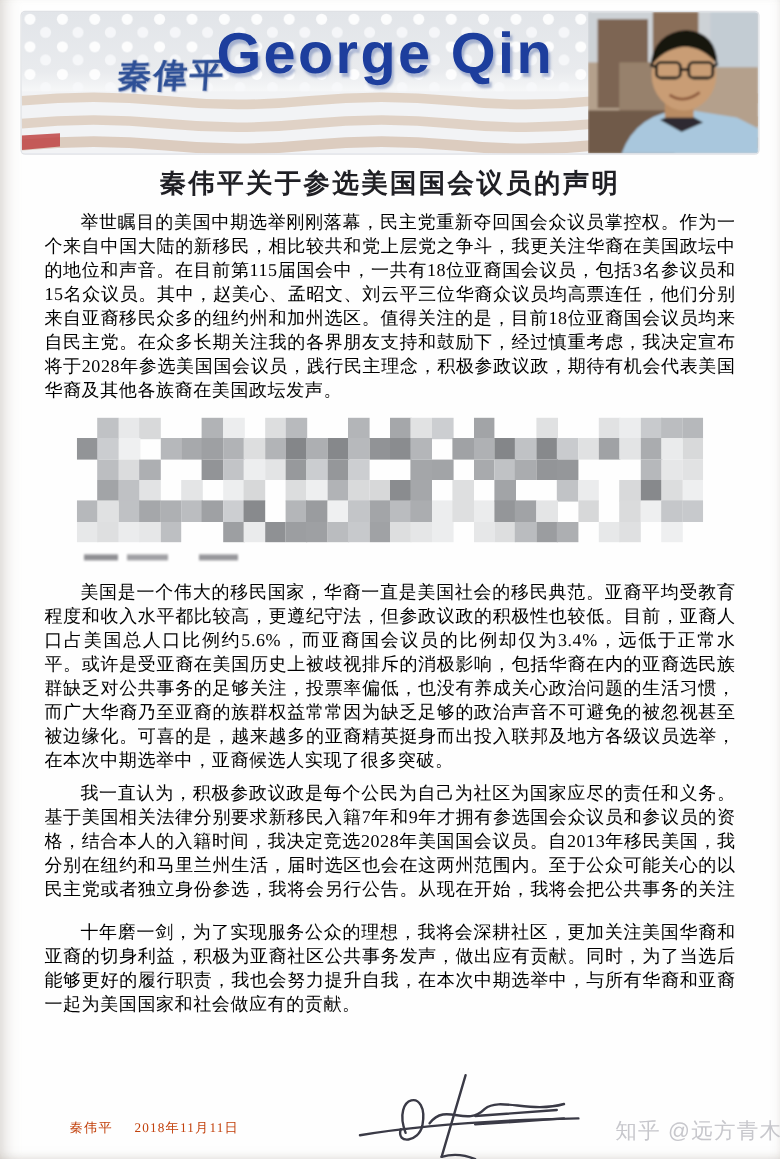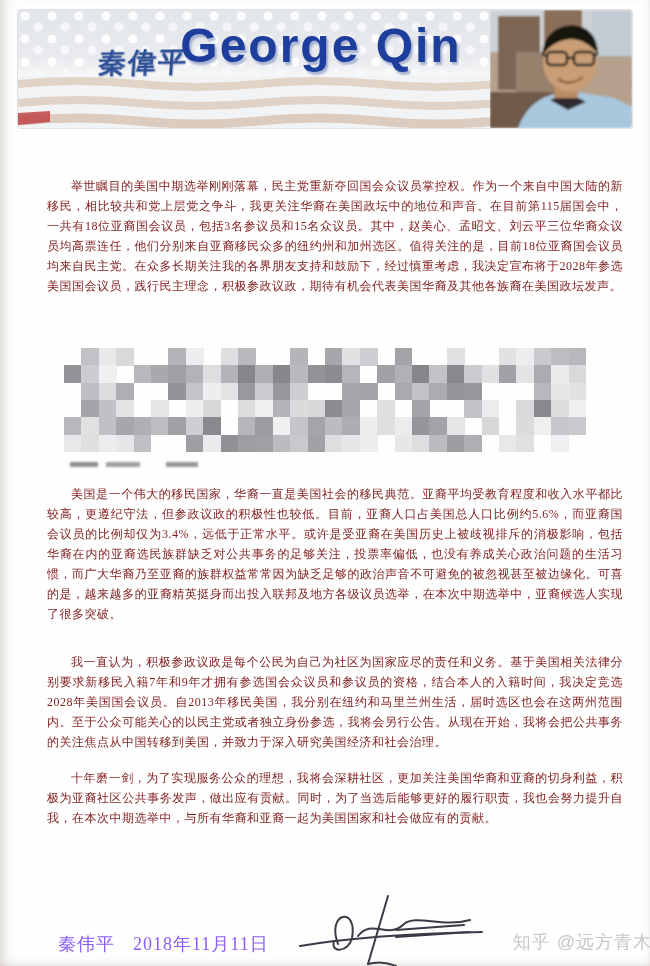--- a/index.html
+++ b/index.html
@@ -41,39 +41,39 @@
   }
   .banner .photo{position:absolute;right:0;top:0;width:142px;height:118px;}
   
   .doc-title{
     position:absolute;left:0;top:138px;width:650px;text-align:center;
     font-size:22px;font-weight:700;color:#1f1f24;letter-spacing:2px;
     filter:blur(.3px);
   }
   .doctext{
     position:absolute;left:37px;width:576px;
-    font-size:12px;line-height:20px;letter-spacing:.5px;
-    color:#7f1d1d;text-align:justify;text-indent:2em;
-    filter:blur(.45px);overflow:hidden;margin-left:10px;
+    font-size:15px;line-height:20px;letter-spacing:.5px;
+    color:#000000;text-align:justify;text-indent:2em;
+    filter:blur(.45px);overflow:hidden;
   }
   .p1{top:176px;height:158px;}
   .p2{top:484px;height:164px;}
   .p3{top:652px;height:100px;}
   .p4{top:768px;height:90px;}
   .p5{top:862px;height:62px;}
   
   .mosaic{
     position:absolute;left:64px;top:348px;width:522px;height:104px;
     overflow:hidden;filter:blur(.3px);
   }
   .smudge{position:absolute;left:70px;top:462px;width:160px;height:5px;filter:blur(1px);
     background:linear-gradient(to right,#8f8f93 0 28px,transparent 28px 36px,#a0a0a4 36px 70px,transparent 70px 96px,#97979b 96px 128px,transparent 128px);}
   
   .sign-block{position:absolute;left:58px;top:932px;
-    font-size:18px;color:#8b5cf6;letter-spacing:1px;filter:blur(.35px);}
+    font-size:11px;color:#c2410c;letter-spacing:1px;filter:blur(.35px);}
   .sign-block .date{margin-left:18px;}
   .signature{position:absolute;left:292px;top:894px;}
   .watermark{
     position:absolute;right:-2px;top:930px;
     font-family:"Liberation Sans", sans-serif;
     font-size:18px;color:#c7c7cc;letter-spacing:1px;
   }
 </style>
 </head>
 <body>
@@ -129,20 +129,21 @@
           <rect x="84" y="42" width="20" height="13" rx="4"></rect>
           <path d="M77 48 L84 48"></path>
           <path d="M57 46 L52 44"></path>
             <path d="M104 46 L108 43"></path>
         </g>
         <path d="M68 69 Q80 77 93 67" stroke="#8d5a3c" stroke-width="2.2" fill="none"></path>
       </g>
     </svg>
   </div>
 
+  <div class="doc-title">秦伟平关于参选美国国会议员的声明</div>
 
   <div class="doctext p1">举世瞩目的美国中期选举刚刚落幕，民主党重新夺回国会众议员掌控权。作为一个来自中国大陆的新移民，相比较共和党上层党之争斗，我更关注华裔在美国政坛中的地位和声音。在目前第115届国会中，一共有18位亚裔国会议员，包括3名参议员和15名众议员。其中，赵美心、孟昭文、刘云平三位华裔众议员均高票连任，他们分别来自亚裔移民众多的纽约州和加州选区。值得关注的是，目前18位亚裔国会议员均来自民主党。在众多长期关注我的各界朋友支持和鼓励下，经过慎重考虑，我决定宣布将于2028年参选美国国会议员，践行民主理念，积极参政议政，期待有机会代表美国华裔及其他各族裔在美国政坛发声。</div>
 
   <div class="mosaic">
       <div style="position: absolute; left: 0px; top: 0px; width: 17.9px; height: 17.8333px; background: transparent;"></div>
       <div style="position: absolute; left: 17.4px; top: 0px; width: 17.9px; height: 17.8333px; background: rgb(192, 194, 197);"></div>
       <div style="position: absolute; left: 34.8px; top: 0px; width: 17.9px; height: 17.8333px; background: rgb(232, 233, 234);"></div>
       <div style="position: absolute; left: 52.2px; top: 0px; width: 17.9px; height: 17.8333px; background: rgb(216, 217, 218);"></div>
       <div style="position: absolute; left: 69.6px; top: 0px; width: 17.9px; height: 17.8333px; background: transparent;"></div>
       <div style="position: absolute; left: 87px; top: 0px; width: 17.9px; height: 17.8333px; background: transparent;"></div>

